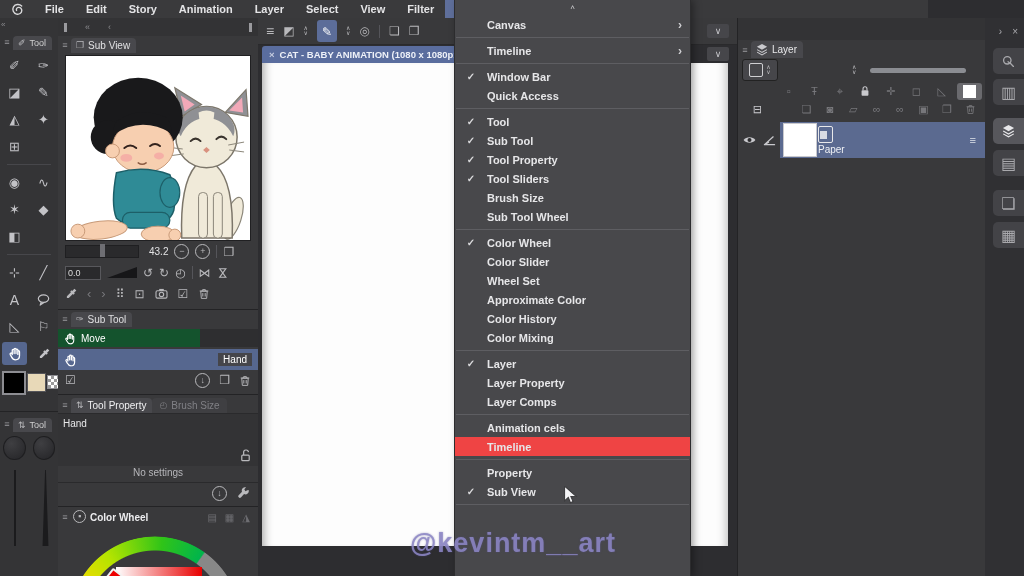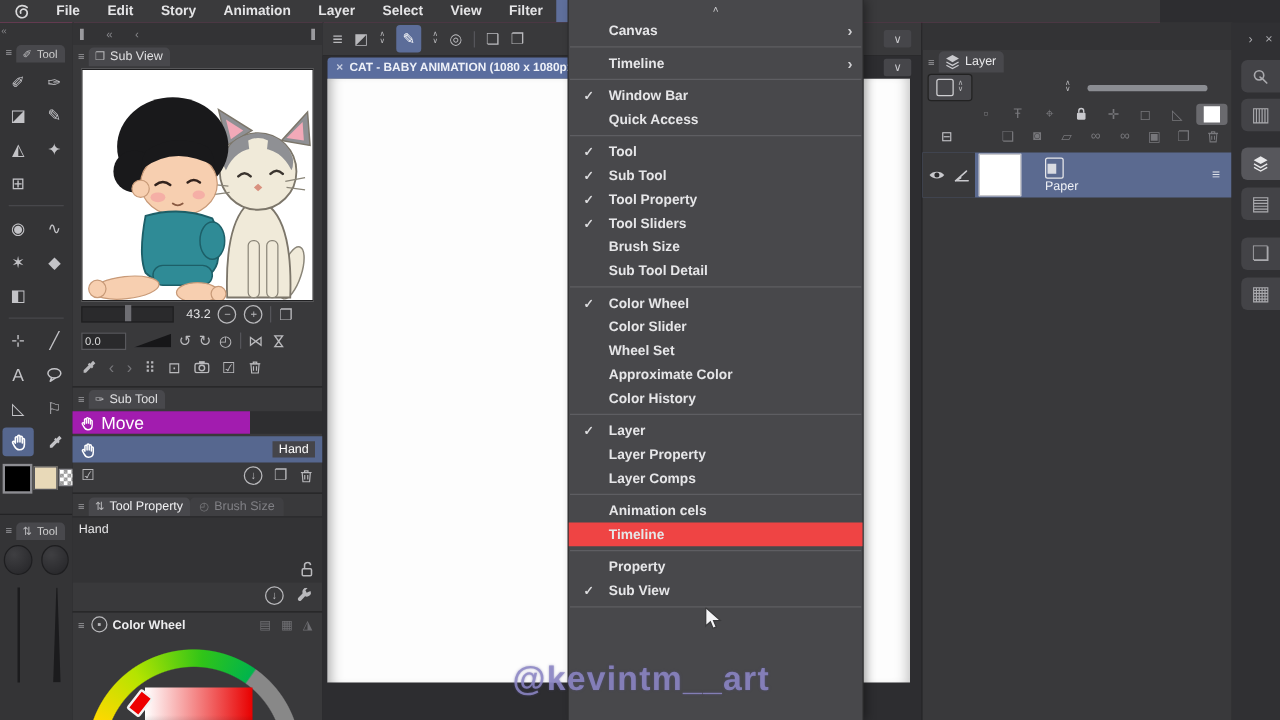--- a/index.html
+++ b/index.html
@@ -54,21 +54,21 @@
   .slider-handle{position:absolute;left:34px;top:-2px;width:5px;height:13px;background:#6e6e73}
   .circ{width:13px;height:13px;border:1.4px solid #b9b9bc;border-radius:50%;display:flex;align-items:center;justify-content:center;
         font-size:9px;color:#b9b9bc;line-height:1}
   .vdiv{width:1px;height:13px;background:#55555a}
   .numbox{width:30px;height:12px;background:#2a2a2c;border:1px solid #58585c;font-size:9px;color:#ddd;padding:0 2px;line-height:12px}
   .wedge{width:30px;height:11px;background:#161618;clip-path:polygon(0 100%,100% 0,100% 100%)}
   .hour{display:inline-block;transform:rotate(90deg)}
   
   #subtool{margin-top:5px;border-top:1px solid #232325}
   .grouptab{height:18px;margin-top:2px;display:flex;align-items:center;background:#2e2e30}
-  .grouptab .tabsel{width:130px;height:100%;background:#a21caf;color:#fff;display:flex;align-items:center;gap:6px;padding:0 6px;font-size:14px}
+  .grouptab .tabsel{width:130px;height:100%;background:#14532d;color:#fff;display:flex;align-items:center;gap:6px;padding:0 6px;font-size:10px}
   .toolrow{height:21px;margin-top:2px;background:#56678f;display:flex;align-items:center;padding:0 6px;font-size:10px;color:#fff}
   .toolrow .chip{margin-left:auto;background:#45454a;color:#fff;padding:1px 5px;font-size:10px}
   .stfoot{display:flex;align-items:center;height:20px;padding:0 7px;gap:8px}
   .stfoot .right{margin-left:auto;display:flex;gap:9px;align-items:center}
   
   #toolprop{margin-top:4px;border-top:1px solid #232325}
   .tptabs{display:flex;align-items:flex-end;height:18px;font-size:10px}
   .tptab2{color:#808085;background:#3f3f42;border-radius:4px 4px 0 0;padding:2px 7px;display:flex;gap:4px;align-items:center}
   .tpbody{background:#333335;border-top:1px solid #2a2a2c;height:52px;position:relative;font-size:10px;color:#e8e8ea}
   .tpname{position:absolute;left:5px;top:4px}
@@ -117,21 +117,21 @@
   .blendbtn{width:34px;height:20px;background:#46464a;border:1px solid #222;border-radius:3px;display:flex;align-items:center;justify-content:center;gap:3px}
   .blendsq{width:12px;height:12px;border:1.4px solid #cfcfd2;border-radius:2px}
   #lp-slider{width:96px;height:5px;border-radius:3px;background:#8b8d92;margin-left:6px}
   .lp-iconrow{display:flex;align-items:center;gap:0;height:18px;padding:0 4px;font-size:11px}
   .lp-iconrow .s{width:26px;text-align:center}
   .whitebtn{width:26px;height:17px;background:#6a6a6e;border-radius:3px;display:flex;align-items:center;justify-content:center;margin-left:2px}
   .whitebtn .wsq{width:13px;height:13px;background:#fff}
   #layerrow{display:flex;align-items:center;height:36px;margin-top:4px;background:#5b6a90}
   #layerrow .lzone{width:42px;height:100%;background:#39393b;display:flex;align-items:center;gap:7px;padding-left:5px;box-sizing:border-box}
   .thumb{width:32px;height:32px;background:#fff;border:1px solid #c9c9cd;margin-left:3px}
-  .lmeta{display:flex;flex-direction:column;margin-left:19px;gap:1px}
+  .lmeta{display:flex;flex-direction:column;margin-left:1px;gap:1px}
   .papericon{width:13px;height:15px;border:1.6px solid #e8e8ea;border-radius:2px;position:relative;background:#5b6a90}
   .papericon::after{content:"";position:absolute;left:1px;top:4px;width:7px;height:8px;background:#d9dbe2}
   .lname{font-size:10px;color:#eef0f5}
   #layerrow .rburger{margin-left:auto;margin-right:10px;color:#dfe3ea;font-size:11px}
   
   #rightstrip{left:985px;top:18px;width:39px;height:558px;background:#303033}
   #rs-top{height:26px;display:flex;align-items:center;justify-content:flex-end;gap:10px;padding:0 6px;font-size:10px;color:#a9a9ad}
   .rsbtn{margin-left:8px;width:31px;height:26px;background:#434347;border-radius:5px 0 0 5px;display:flex;align-items:center;justify-content:center;color:#a9a9ad}
   .rsbtn.active{background:#57575c;color:#e8e8ea}
   
@@ -480,20 +480,21 @@
           <span class="ic dim" style="font-size:9px">◴</span>
           <span>Brush Size</span>
         </span>
       </div>
       <div class="tpbody">
         <span class="tpname">Hand</span>
         <svg class="i tplock" width="13" height="13" viewBox="0 0 14 14" style="color:#b9b9bc">
             <use href="#sym-lock-open"></use>
           </svg>
       </div>
+      <div class="tpempty">No settings</div>
       <div class="tpfoot">
         <span class="circ">↓</span>
         <svg class="i" width="13" height="13" viewBox="0 0 14 14" style="color:#b9b9bc">
             <use href="#sym-wrench"></use>
           </svg>
       </div>
     </div>
 
     <div id="cwheel">
       <div class="cwhead">
@@ -579,21 +580,21 @@
     <div class="mi">
         <span class="mi-check">✓</span>
         <span class="mi-label">Tool Sliders</span>
       </div>
     <div class="mi">
         <span class="mi-check"></span>
         <span class="mi-label">Brush Size</span>
       </div>
     <div class="mi">
         <span class="mi-check"></span>
-        <span class="mi-label">Sub Tool Detail</span>
+        <span class="mi-label">Sub Tool Wheel</span>
       </div>
     <div class="msep"></div>
     <div class="mi">
         <span class="mi-check">✓</span>
         <span class="mi-label">Color Wheel</span>
       </div>
     <div class="mi">
         <span class="mi-check"></span>
         <span class="mi-label">Color Slider</span>
       </div>
@@ -601,20 +602,24 @@
         <span class="mi-check"></span>
         <span class="mi-label">Wheel Set</span>
       </div>
     <div class="mi">
         <span class="mi-check"></span>
         <span class="mi-label">Approximate Color</span>
       </div>
     <div class="mi">
         <span class="mi-check"></span>
         <span class="mi-label">Color History</span>
+      </div>
+    <div class="mi">
+        <span class="mi-check"></span>
+        <span class="mi-label">Color Mixing</span>
       </div>
     <div class="msep"></div>
     <div class="mi">
         <span class="mi-check">✓</span>
         <span class="mi-label">Layer</span>
       </div>
     <div class="mi">
         <span class="mi-check"></span>
         <span class="mi-label">Layer Property</span>
       </div>

